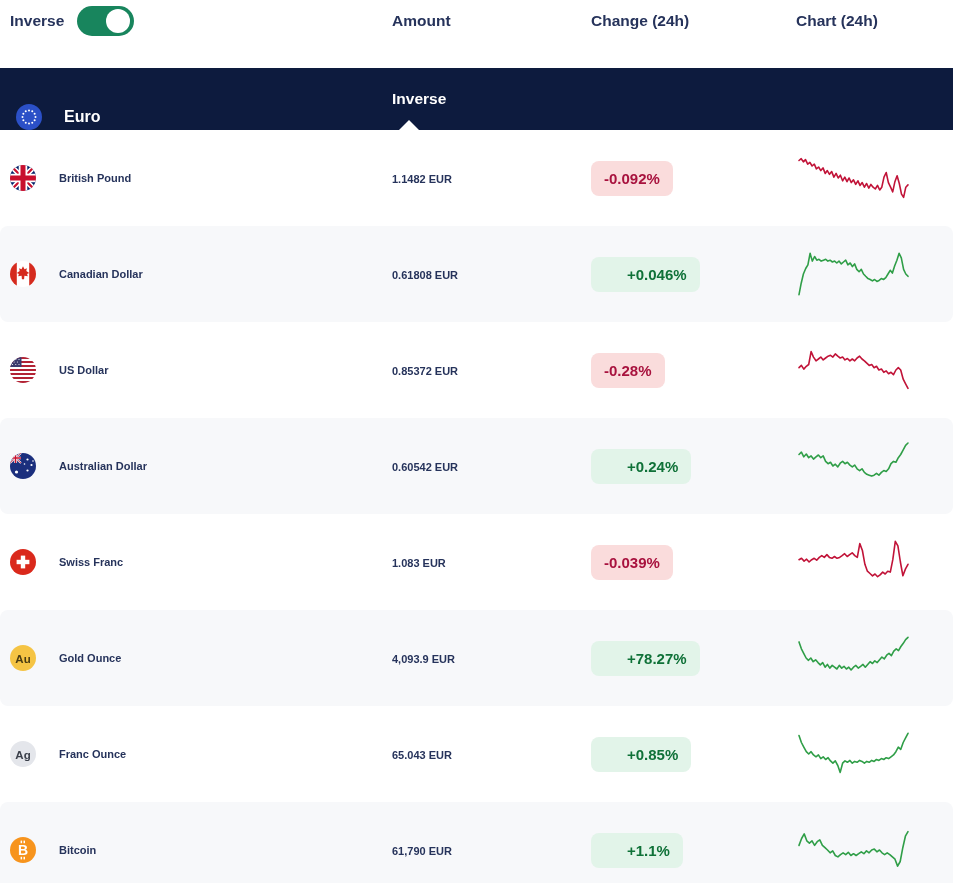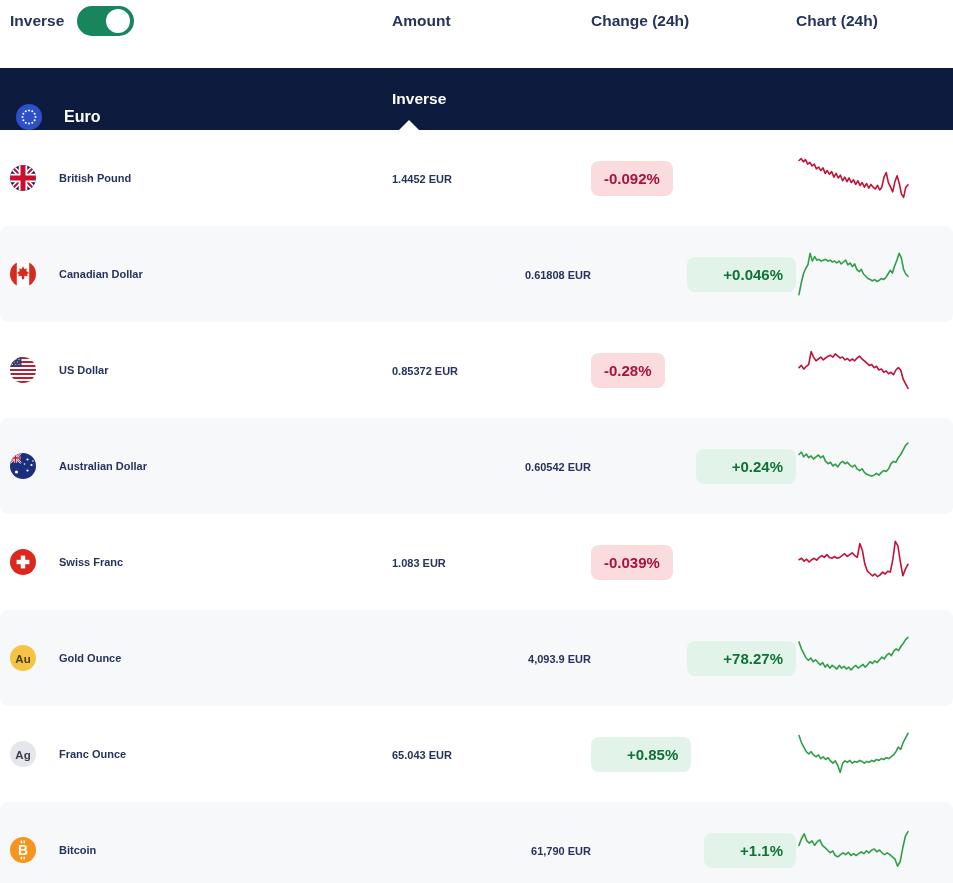--- a/index.html
+++ b/index.html
@@ -24,21 +24,21 @@
   .base-name-cell { display:flex; align-items:center; gap:22px; padding-left:16px;margin-top:36px; }
   .base-name { font-size:16px; font-weight:bold; }
   .base-inverse { font-size:15.5px; font-weight:bold; }
   .caret { position:absolute; left:399px; bottom:0; width:0; height:0;
     border-left:10px solid transparent; border-right:10px solid transparent;
     border-bottom:10px solid #fff; }
 
   
   .row { display:grid; grid-template-columns:392px 199px 205px 147px;
     height:96px; align-items:center; background:#fff; cursor:pointer; }
-  .row.alt { background:var(--rowalt); border-radius:8px;text-align:right; }
+  .row.alt { background:var(--rowalt); border-radius:8px; }
   .name-cell { display:flex; align-items:center; gap:23px; padding-left:10px; }
   .flag { width:26px; height:26px; flex:0 0 26px; display:block; }
   .flag svg { display:block; }
   .cur-name, .amount { font-size:11px; font-weight:bold; color:var(--navy); }
   .badge { display:inline-block; padding:9px 13px; border-radius:8px;
     font-size:15px; font-weight:bold; }
   .badge.up   { background:var(--upbg);   color:var(--uptx);padding-left:36px; }
   .badge.down { background:var(--downbg); color:var(--downtx); }
   .spark { display:block; width:115px; height:52px; }
 </style>
@@ -107,21 +107,21 @@
             <rect width="26" height="26" fill="#012169"></rect>
             <path d="M0 0L26 26M26 0L0 26" stroke="#fff" stroke-width="5.2"></path>
             <path d="M0 0L26 26M26 0L0 26" stroke="#C8102E" stroke-width="2.2"></path>
             <path d="M13 0V26M0 13H26" stroke="#fff" stroke-width="8.6"></path>
             <path d="M13 0V26M0 13H26" stroke="#C8102E" stroke-width="5"></path>
           </g>
         </svg>
       </span>
       <span class="cur-name">British Pound</span>
     </div>
-    <div><span class="amount">1.4452 EUR</span></div>
+    <div><span class="amount">1.1482 EUR</span></div>
     <div><span class="badge down">-0.092%</span></div>
     <div>
         <span class="spark"><svg width="115" height="52" viewBox="0 0 115 52">
             <polyline points="3.0,8.5 5.2,6.7 7.4,9.9 9.5,7.6 11.7,12.2 13.9,10.4 16.1,14.0 18.3,12.2 20.4,16.8 22.6,15.0 24.8,18.6 27.0,15.9 29.2,21.4 31.3,18.6 33.5,22.3 35.7,19.6 37.9,25.1 40.1,21.4 42.2,26.0 44.4,23.2 46.6,28.8 48.8,25.1 51.0,29.7 53.1,26.0 55.3,30.6 57.5,27.8 59.7,32.4 61.9,28.8 64.0,33.4 66.2,30.6 68.4,35.2 70.6,31.5 72.8,36.1 74.9,32.4 77.1,35.2 79.3,37.0 81.5,33.4 83.7,38.0 85.8,35.2 88.0,25.1 90.2,20.5 92.4,30.6 94.6,35.2 96.7,39.8 98.9,29.7 101.1,23.7 103.3,31.5 105.5,42.1 107.6,45.3 109.8,35.2 112.0,32.9" fill="none" stroke="#c11338" stroke-width="1.6" stroke-linejoin="round" stroke-linecap="round"></polyline>
           </svg></span>
       </div>
   </div>
 
   <div class="row alt">
     <div class="name-cell">

